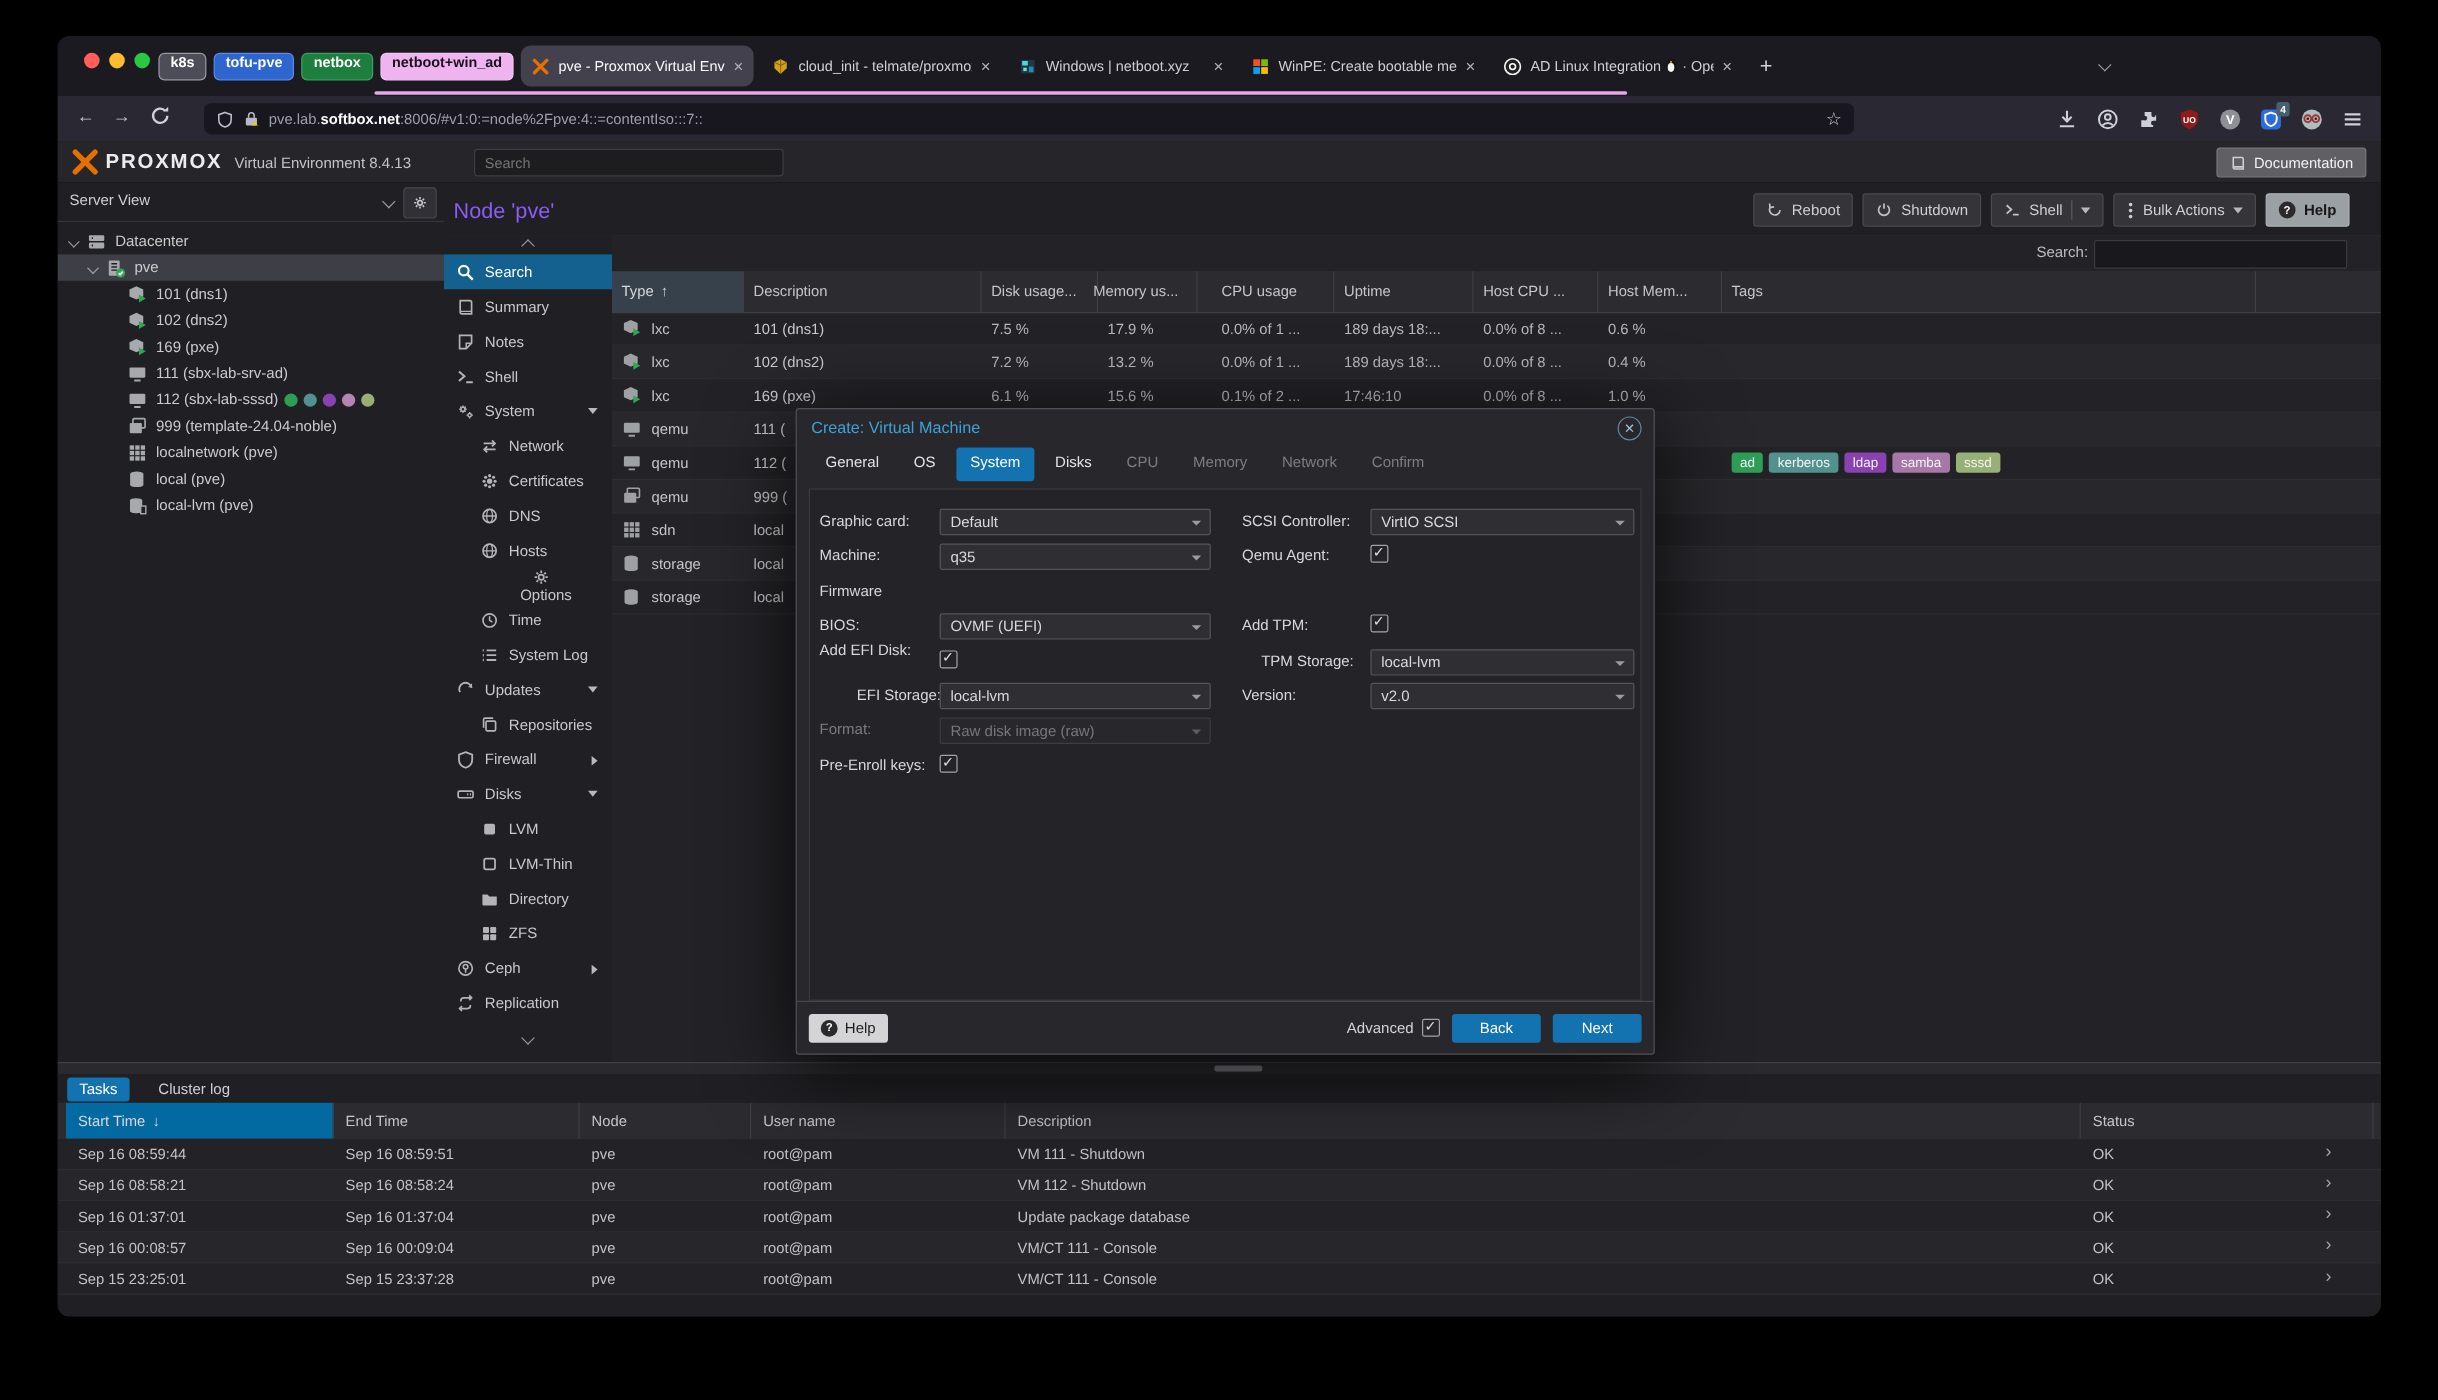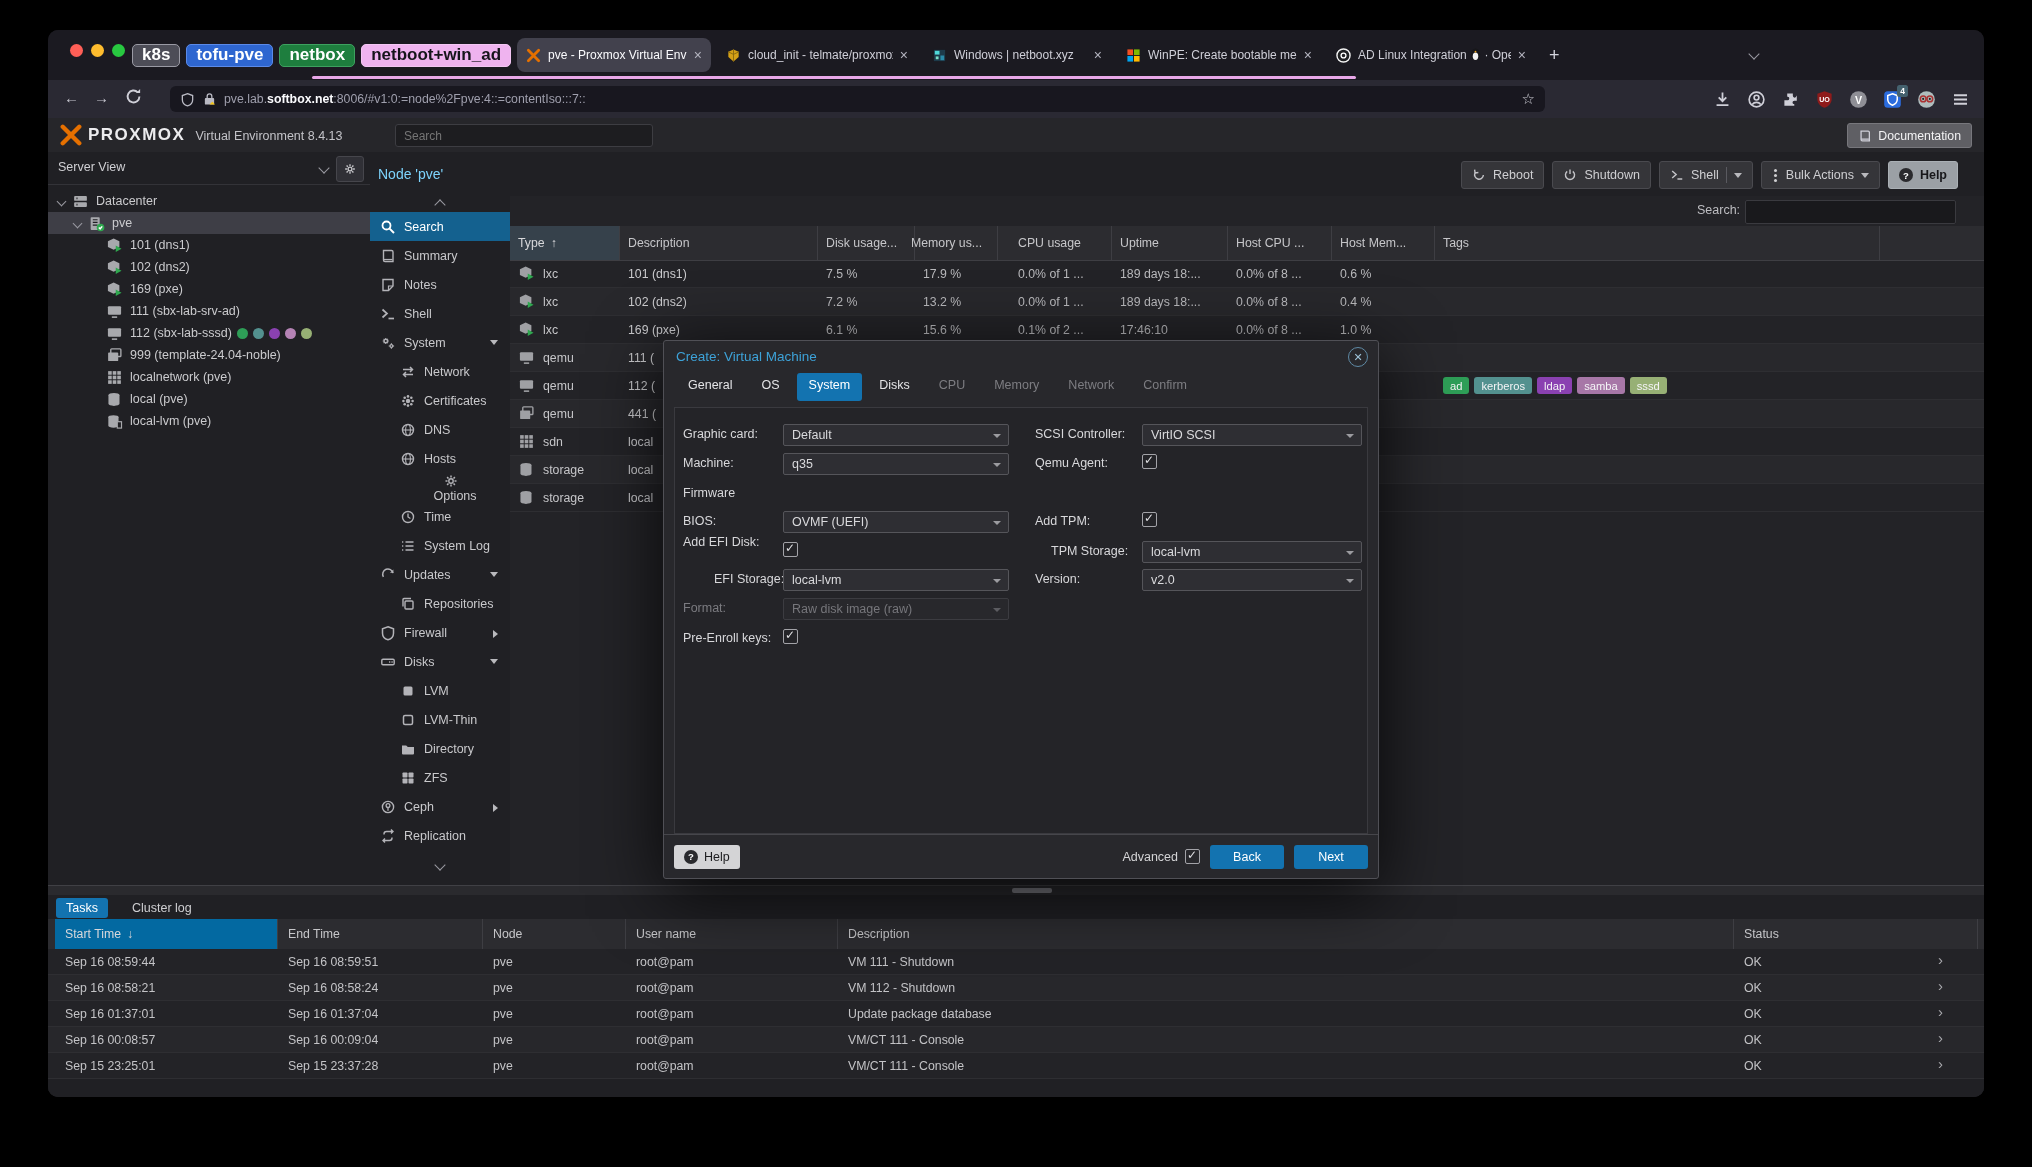--- a/index.html
+++ b/index.html
@@ -4,21 +4,21 @@
 <style>
   html,body{margin:0;padding:0;background:#000;font-family:"Liberation Sans","DejaVu Sans",sans-serif;}
   #canvas{position:relative;width:2032px;height:1167px;background:#000;overflow:hidden;}
   #win{position:absolute;left:48px;top:30px;width:1936px;height:1067px;border-radius:10px;overflow:hidden;background:#1b1a21;box-shadow:0 10px 50px rgba(0,0,0,.8);}
   
   .tabbar{position:absolute;left:0;top:0;right:0;height:50px;background:#1b1a21;}
   .lights{position:absolute;left:22px;top:14px;display:flex;gap:8px;}
   .light{width:13px;height:13px;border-radius:50%;}
   .l-red{background:#ff5f57}.l-yel{background:#febc2e}.l-grn{background:#28c840}
   .tabs-row{position:absolute;left:84px;top:7px;height:36px;display:flex;align-items:center;gap:6px;}
-  .chip{height:21px;padding:0 9px;border-radius:5px;border:1px solid transparent;font-size:17px;font-weight:bold;display:flex;align-items:flex-start;white-space:nowrap;}
+  .chip{height:21px;padding:0 9px;border-radius:5px;border:1px solid transparent;font-size:12px;font-weight:bold;display:flex;align-items:flex-start;white-space:nowrap;}
   .tab{height:34px;border-radius:8px;display:flex;align-items:center;gap:7px;padding:0 9px;font-size:12px;color:#cfcfd8;overflow:hidden;}
   .tab .ttl{flex:1;white-space:nowrap;overflow:hidden;}
   .tab.active{background:#42414d;color:#fbfbfe;}
   .tab .close{color:#b4b4bf;font-size:14px;line-height:14px;flex:none;}
   .tab.active{width:176px}.tab.t1{width:182px}.tab.t2{width:170px}.tab.t3{width:186px}.tab.t4{width:190px}
   .fav{width:15px;height:15px;flex:none;display:inline-block;}
   .newtab{color:#d3d3dc;font-size:18px;padding:0 8px;}
   #group-line{position:absolute;left:264px;top:46px;width:1044px;height:3px;border-radius:2px;}
   .tab-overflow{position:absolute;right:226px;top:20px;}
   .chev{width:7px;height:7px;border-right:1.7px solid #9a9aa2;border-bottom:1.7px solid #9a9aa2;display:inline-block;transform:rotate(45deg);}
@@ -53,21 +53,21 @@
   .tree-header .tvc{position:absolute;left:272px;top:12px;}
   .gearbtn{position:absolute;left:288px;top:4px;width:26px;height:24px;background:#303036;border:1px solid #46464c;border-radius:3px;display:flex;align-items:center;justify-content:center;color:#c9c9cd;}
   #tree-items{position:absolute;left:0;top:38px;right:0;}
   .trow{height:22px;display:flex;align-items:center;font-size:12.5px;color:#cbcbce;white-space:nowrap;}
   .trow.sel{background:#3e3e46;}
   .tree-caret{margin-right:7px;flex:none;width:6px;height:6px;}
   .ticon{width:17px;height:17px;margin-right:7px;flex:none;color:#a8a9ad;}
   .ticon svg{width:17px;height:17px;}
   .tdot{width:11px;height:11px;border-radius:50%;margin-left:5px;flex:none;}
   .content-header{position:absolute;left:322px;top:122px;right:0;height:44px;background:#202024;border-bottom:1px solid #38383d;}
-  .node-title{position:absolute;left:8px;top:14px;font-size:14px;color:#7dd3fc;}
+  .node-title{position:absolute;left:8px;top:14px;font-size:18px;color:#8b5cf6;}
   .tb-btns{position:absolute;right:26px;top:9px;display:flex;gap:8px;}
   .tbtn{height:26px;background:#353539;border:1px solid #4a4a4f;border-radius:3px;color:#cfcfd2;font-size:12.5px;display:flex;align-items:center;gap:7px;padding:0 10px;}
   .tbtn .xicon{width:14px;height:14px;color:#c3c3c7;}
   .tbtn.help{background:#9ba0a5;border-color:#aab0b5;color:#17171a;font-weight:bold;}
   .tbtn .divider{width:1px;height:16px;background:#5a5a60;}
   .vdots{width:3px;height:3px;border-radius:50%;background:currentColor;box-shadow:0 5px 0 currentColor,0 -5px 0 currentColor;margin:0 2px;}
   .nav-panel{position:absolute;left:322px;top:166px;width:140px;bottom:0;background:#202024;border-right:1px solid #0c0c0d;}
   .nav-scroll{display:flex;justify-content:center;padding-top:5px;}
   #nav-items{position:absolute;left:0;top:16px;right:0;}
   .nrow{height:29px;display:flex;align-items:center;font-size:12.5px;color:#c9c9cc;position:relative;white-space:nowrap;}
@@ -805,21 +805,21 @@
           </div>
           <div class="grow">
             <div class="gcell typec" style="left: 0px; width: 110px;">
               <span class="gicon"><svg viewBox="0 0 16 16">
                   <rect x="4.5" y="1.8" width="9.5" height="7.2" rx="0.8" fill="none" stroke="currentColor" stroke-width="1.3"></rect>
                   <rect x="2" y="5.2" width="9.5" height="8" rx="0.8" fill="currentColor"></rect>
                 </svg></span>
               <span>qemu</span>
             </div>
             <div class="gcell descc" style="left: 110px; width: 198px;">
-              <span>441 (</span>
+              <span>999 (</span>
             </div>
           </div>
           <div class="grow">
             <div class="gcell typec" style="left: 0px; width: 110px;">
               <span class="gicon"><svg viewBox="0 0 16 16">
                   <g fill="currentColor">
                     <rect x="2" y="2" width="3.4" height="3.4"></rect>
                     <rect x="6.3" y="2" width="3.4" height="3.4"></rect>
                     <rect x="10.6" y="2" width="3.4" height="3.4"></rect>
                     <rect x="2" y="6.3" width="3.4" height="3.4"></rect>

